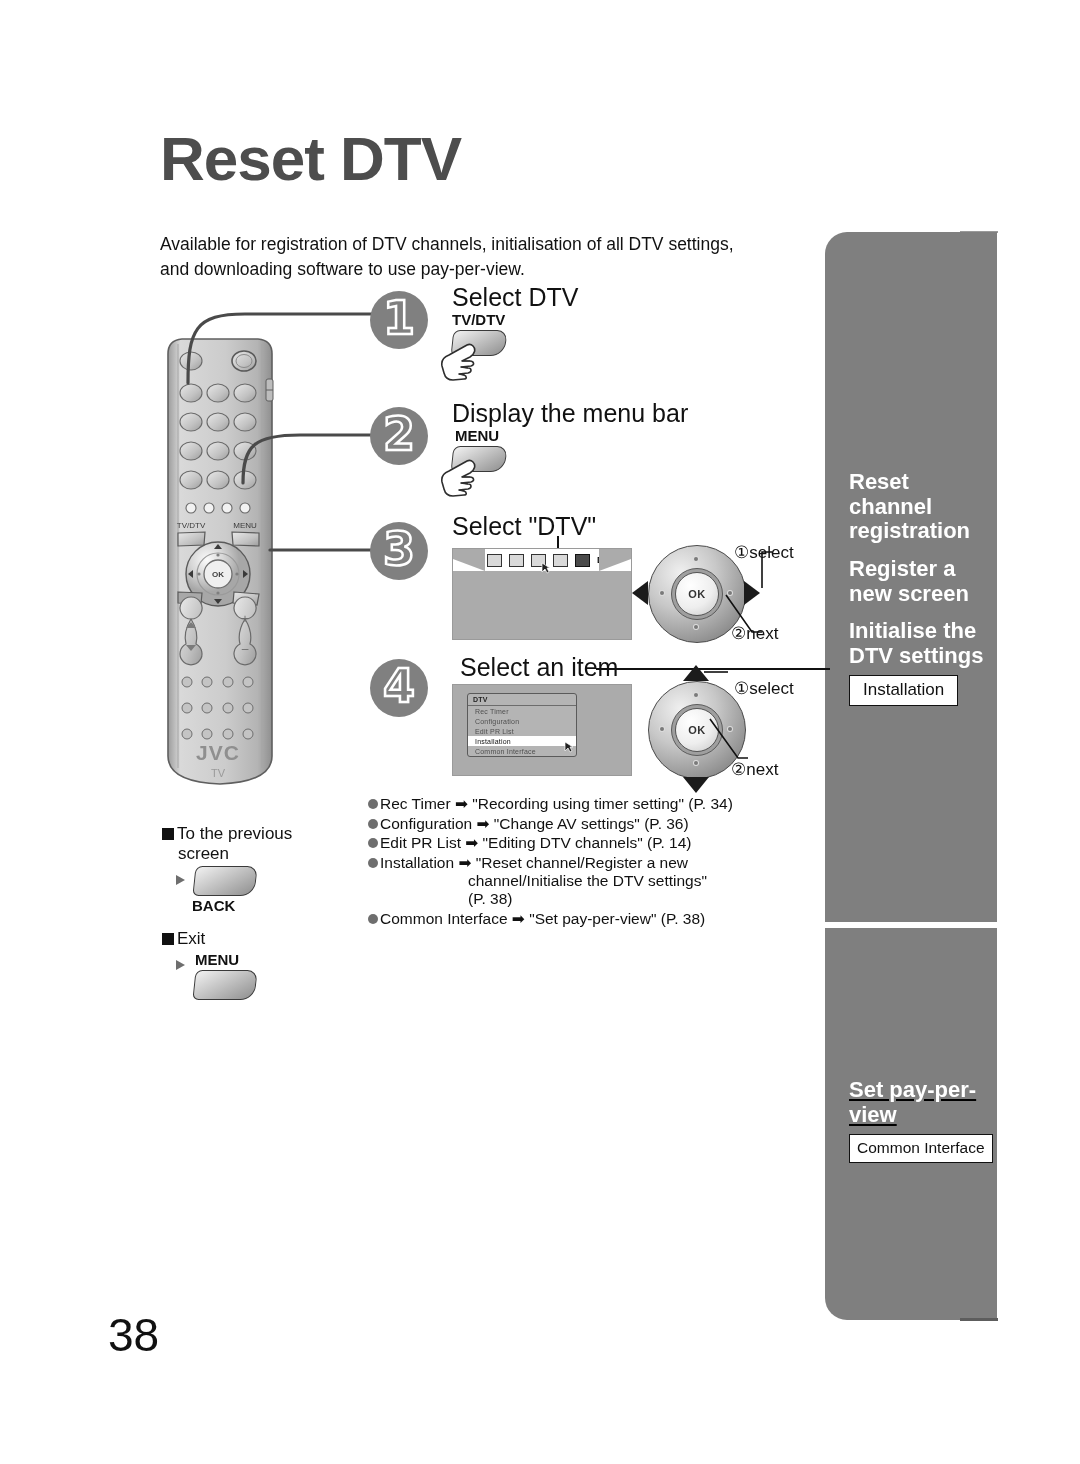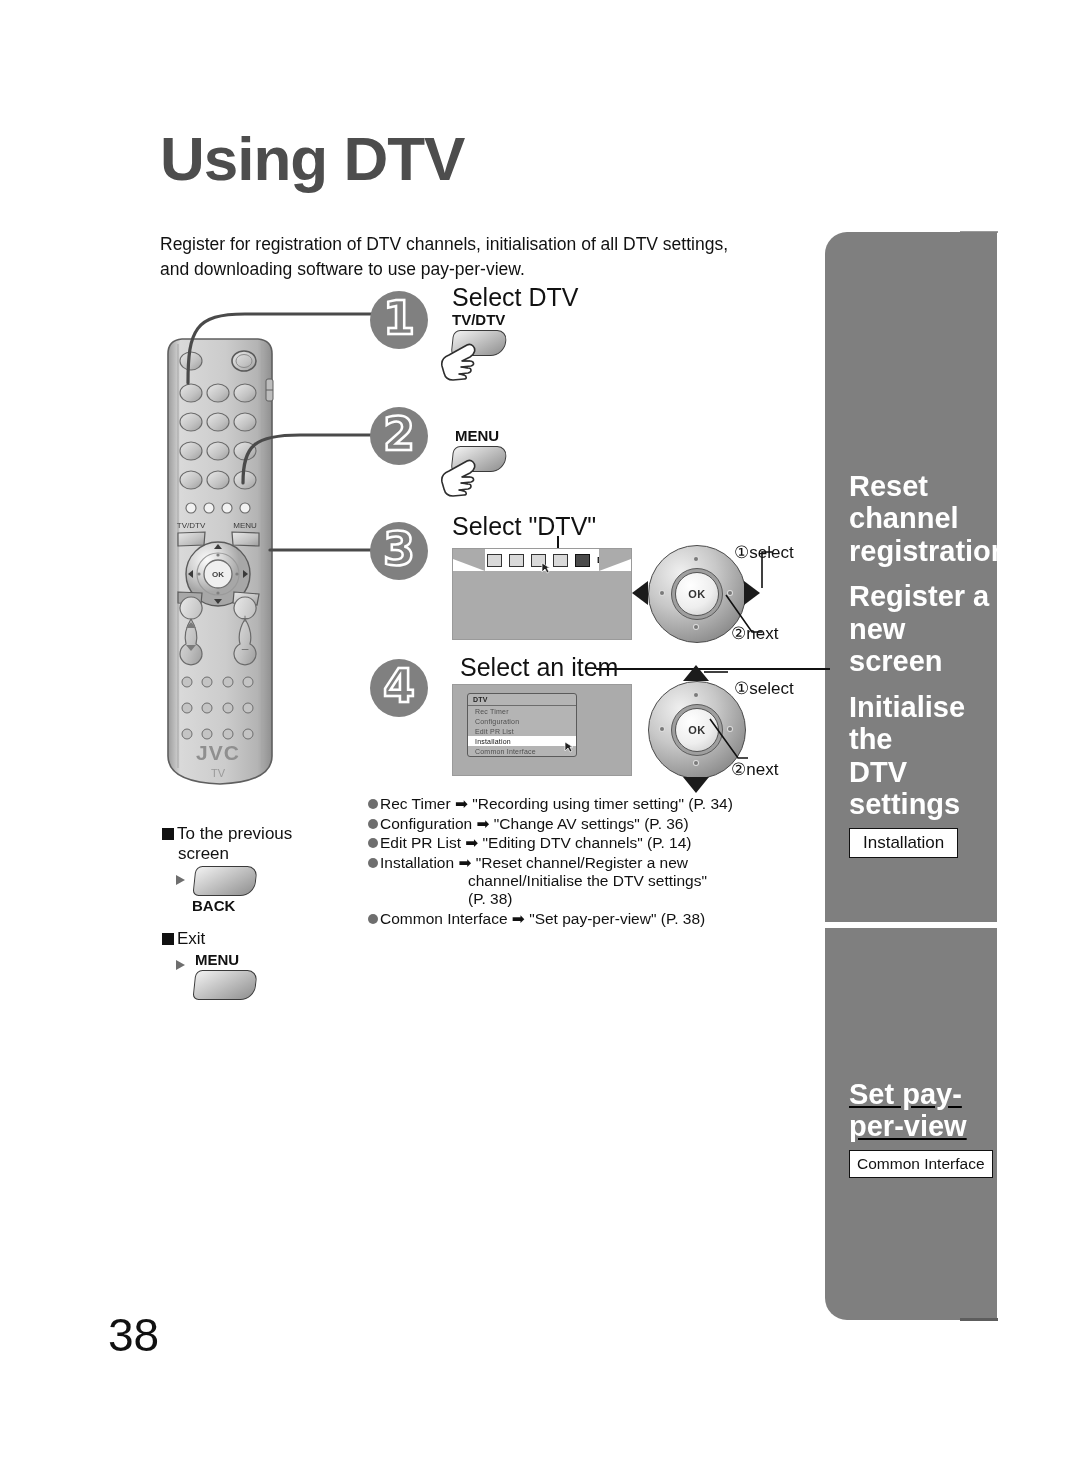--- a/index.html
+++ b/index.html
@@ -36,21 +36,21 @@
     position:absolute;left:825px;top:232px;width:172px;height:1088px;
     background:#7f7f7f;
     border-top-left-radius:22px;border-bottom-left-radius:22px;
   }
   .panel-edge-top{position:absolute;left:960px;top:231px;width:38px;height:2px;background:#9a9a9a;}
   .panel-edge-bottom{position:absolute;left:960px;top:1318px;width:38px;height:3px;background:#5d5d5d;}
   .panel-divider{position:absolute;left:825px;top:922px;width:172px;height:6px;background:#ffffff;}
 
   .panel-sectionA{position:absolute;left:849px;top:470px;width:150px;}
   .panel-head{
-    color:#ffffff;font-weight:bold;font-size:29px;line-height:1.12;
+    color:#ffffff;font-weight:bold;font-size:22px;line-height:1.12;
     margin-bottom:13px;
   }
   .panel-chip{
     display:inline-block;background:#ffffff;color:#111;
     border:1px solid #111;
     font-size:17px;line-height:1.25;
     padding:3px 13px 4px 13px;
     white-space:nowrap;
   }
   .panel-sectionB{position:absolute;left:849px;top:1078px;width:150px;text-decoration:underline;}
@@ -172,23 +172,23 @@
   .pagenum{
     position:absolute;left:108px;top:1308px;font-size:46px;color:#111;font-weight:normal;
   }
 </style>
 </head>
 <body>
 
 <div class="page">
 
   <div class="title-row">
-    <div class="title-main">Using DTV</div>
-  </div>
-  <div class="intro">Register for registration of DTV channels, initialisation of all DTV settings, and downloading software to use pay-per-view.</div>
+    <div class="title-main">Reset DTV</div>
+  </div>
+  <div class="intro">Available for registration of DTV channels, initialisation of all DTV settings, and downloading software to use pay-per-view.</div>
 
   <div class="panel-edge-top"></div>
   <div class="side-panel"></div>
   <div class="panel-divider"></div>
   <div class="panel-edge-bottom"></div>
 
   <div class="panel-sectionA">
     <div class="panel-head">
       <div style="white-space:pre-line">Reset
 channel
@@ -331,20 +331,21 @@
   <div class="key-label" style="left:452px;top:311px;">TV/DTV</div>
   <div class="rkey" style="left:452px;top:330px;"></div>
   <svg class="hand" style="left:440px;top:340px;" viewBox="0 0 46 52">
     <path d="M33 6 C36 9 35 14 30 17 L22 21 L30 21 C34 21 35 25 31 26 L21 27 L28 28 C32 28 32 32 28 33 L19 34 L24 35 C27 36 27 39 24 39 L13 40 C8 40 5 37 4 33 L2 26 C1 21 4 17 9 15 L27 5 C29 4 31 4 33 6 Z" fill="#ffffff" stroke="#2e2e2e" stroke-width="1.6" stroke-linejoin="round"></path>
     <path d="M22 21 L30 21 M21 27 L28 28 M19 34 L24 35" stroke="#2e2e2e" stroke-width="1.1" fill="none"></path>
   </svg>
 
   <div class="step-badge" style="left:370px;top:407px;">
     <span>2</span>
   </div>
+  <div class="step-title" style="left:452px;top:399px;">Display the menu bar</div>
   <div class="key-label" style="left:455px;top:427px;">MENU</div>
   <div class="rkey" style="left:452px;top:446px;"></div>
   <svg class="hand" style="left:440px;top:456px;" viewBox="0 0 46 52">
     <path d="M33 6 C36 9 35 14 30 17 L22 21 L30 21 C34 21 35 25 31 26 L21 27 L28 28 C32 28 32 32 28 33 L19 34 L24 35 C27 36 27 39 24 39 L13 40 C8 40 5 37 4 33 L2 26 C1 21 4 17 9 15 L27 5 C29 4 31 4 33 6 Z" fill="#ffffff" stroke="#2e2e2e" stroke-width="1.6" stroke-linejoin="round"></path>
     <path d="M22 21 L30 21 M21 27 L28 28 M19 34 L24 35" stroke="#2e2e2e" stroke-width="1.1" fill="none"></path>
   </svg>
 
   <div class="step-badge" style="left:370px;top:522px;">
     <span>3</span>
   </div>

